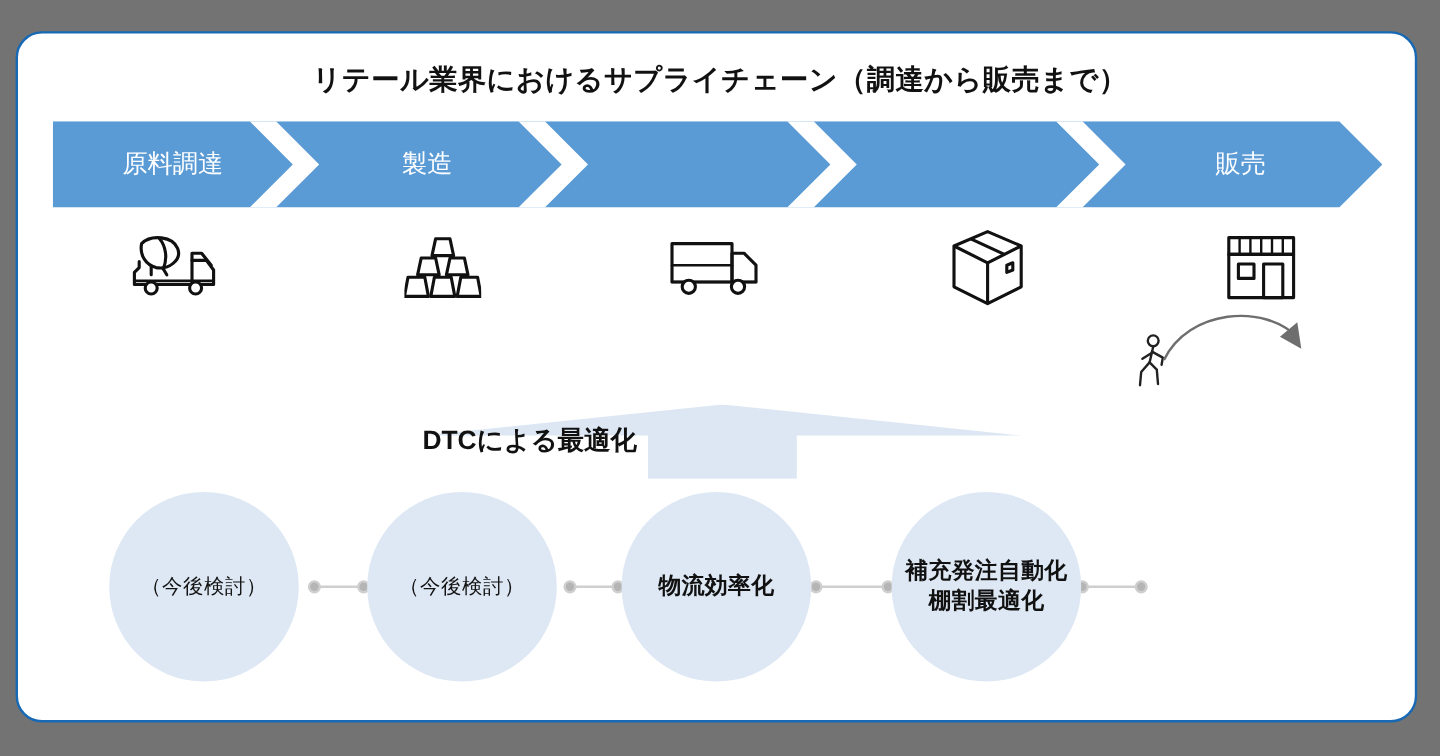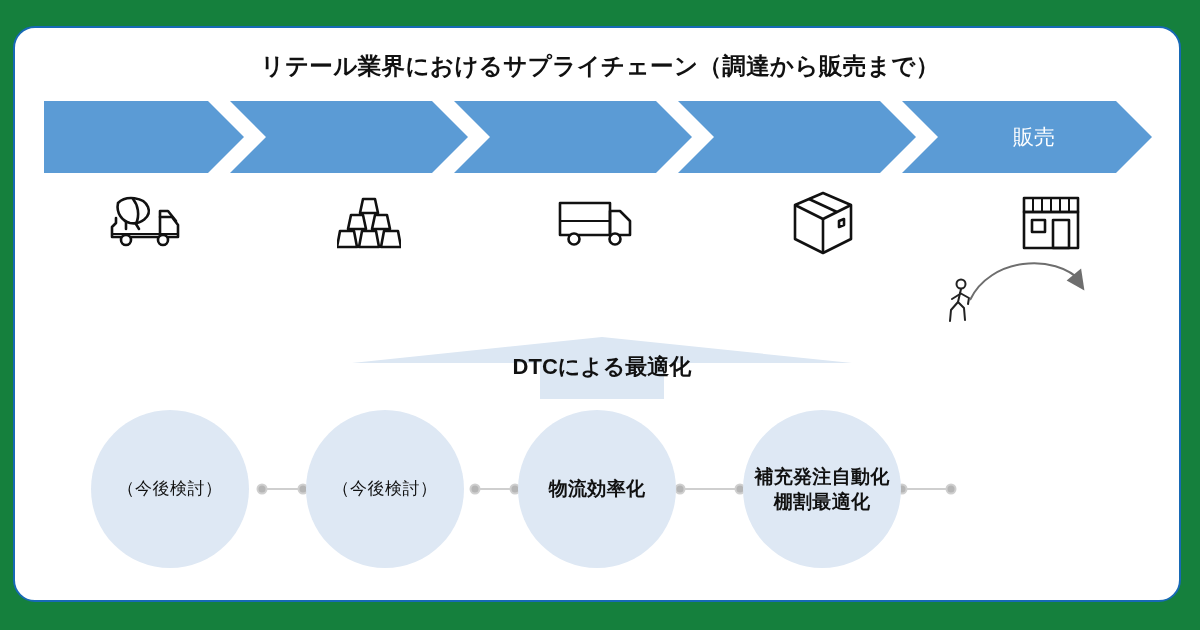--- a/index.html
+++ b/index.html
@@ -12,21 +12,21 @@
     height: 630px;
     font-family: "Liberation Sans", "DejaVu Sans", sans-serif;
     overflow: hidden;
     position: relative;
   }
   #canvas {
     position: absolute;
     left: 0; top: 0;
     width: 1200px;
     height: 630px;
-    background: #15803d;
+    background: #737373;
   }
 
   
   .frame {
     position: absolute;
     left: 13px;
     top: 26px;
     width: 1168px;
     height: 576px;
     border: 2.5px solid #1769b5;
@@ -118,21 +118,21 @@
     left: 352px;
     top: 337px;
     width: 500px;
     height: 62px;
   }
   .dtc-label {
     position: absolute;
     left: 352px;
     top: 352px;
     width: 500px;
-    text-align: center;
+    text-align: left;
     font-size: 22px;
     font-weight: bold;
     color: #111111;
     white-space: nowrap;
   }
 
   
   .circle-row {
     position: absolute;
     left: 0;
@@ -193,20 +193,22 @@
       <g fill="#ffffff">
         <path d="M186,0 L222,36 L186,72 L164,72 L200,36 L164,0 Z"></path>
         <path d="M410,0 L446,36 L410,72 L388,72 L424,36 L388,0 Z"></path>
         <path d="M634,0 L670,36 L634,72 L612,72 L648,36 L612,0 Z"></path>
         <path d="M858,0 L894,36 L858,72 L836,72 L872,36 L836,0 Z"></path>
       </g>
     </svg>
   </div>
 
   <div class="stage-labels">
+    <div class="stage-label" style="left:10px;width:180px">原料調達</div>
+    <div class="stage-label" style="left:222px;width:180px">製造</div>
     <div class="stage-label" style="left:900px;width:180px">販売</div>
   </div>
 
   <div class="icon-row">
 
     <div class="stage-icon" style="left:56px">
       <svg width="78" height="60" viewBox="0 0 78 60" fill="none" stroke="#111" stroke-width="2.6" stroke-linejoin="round" stroke-linecap="round">
         <path d="M10,25 L10,30 L6,34 L6,44 L72,44 L72,32 L66,24 L54,24 L54,44"></path>
         <path d="M54,24 L54,18 L62,18 L70,28"></path>
         <path d="M12,10 C20,2 38,4 42,14 C46,24 34,32 24,30 C16,28 10,20 12,10 Z"></path>

